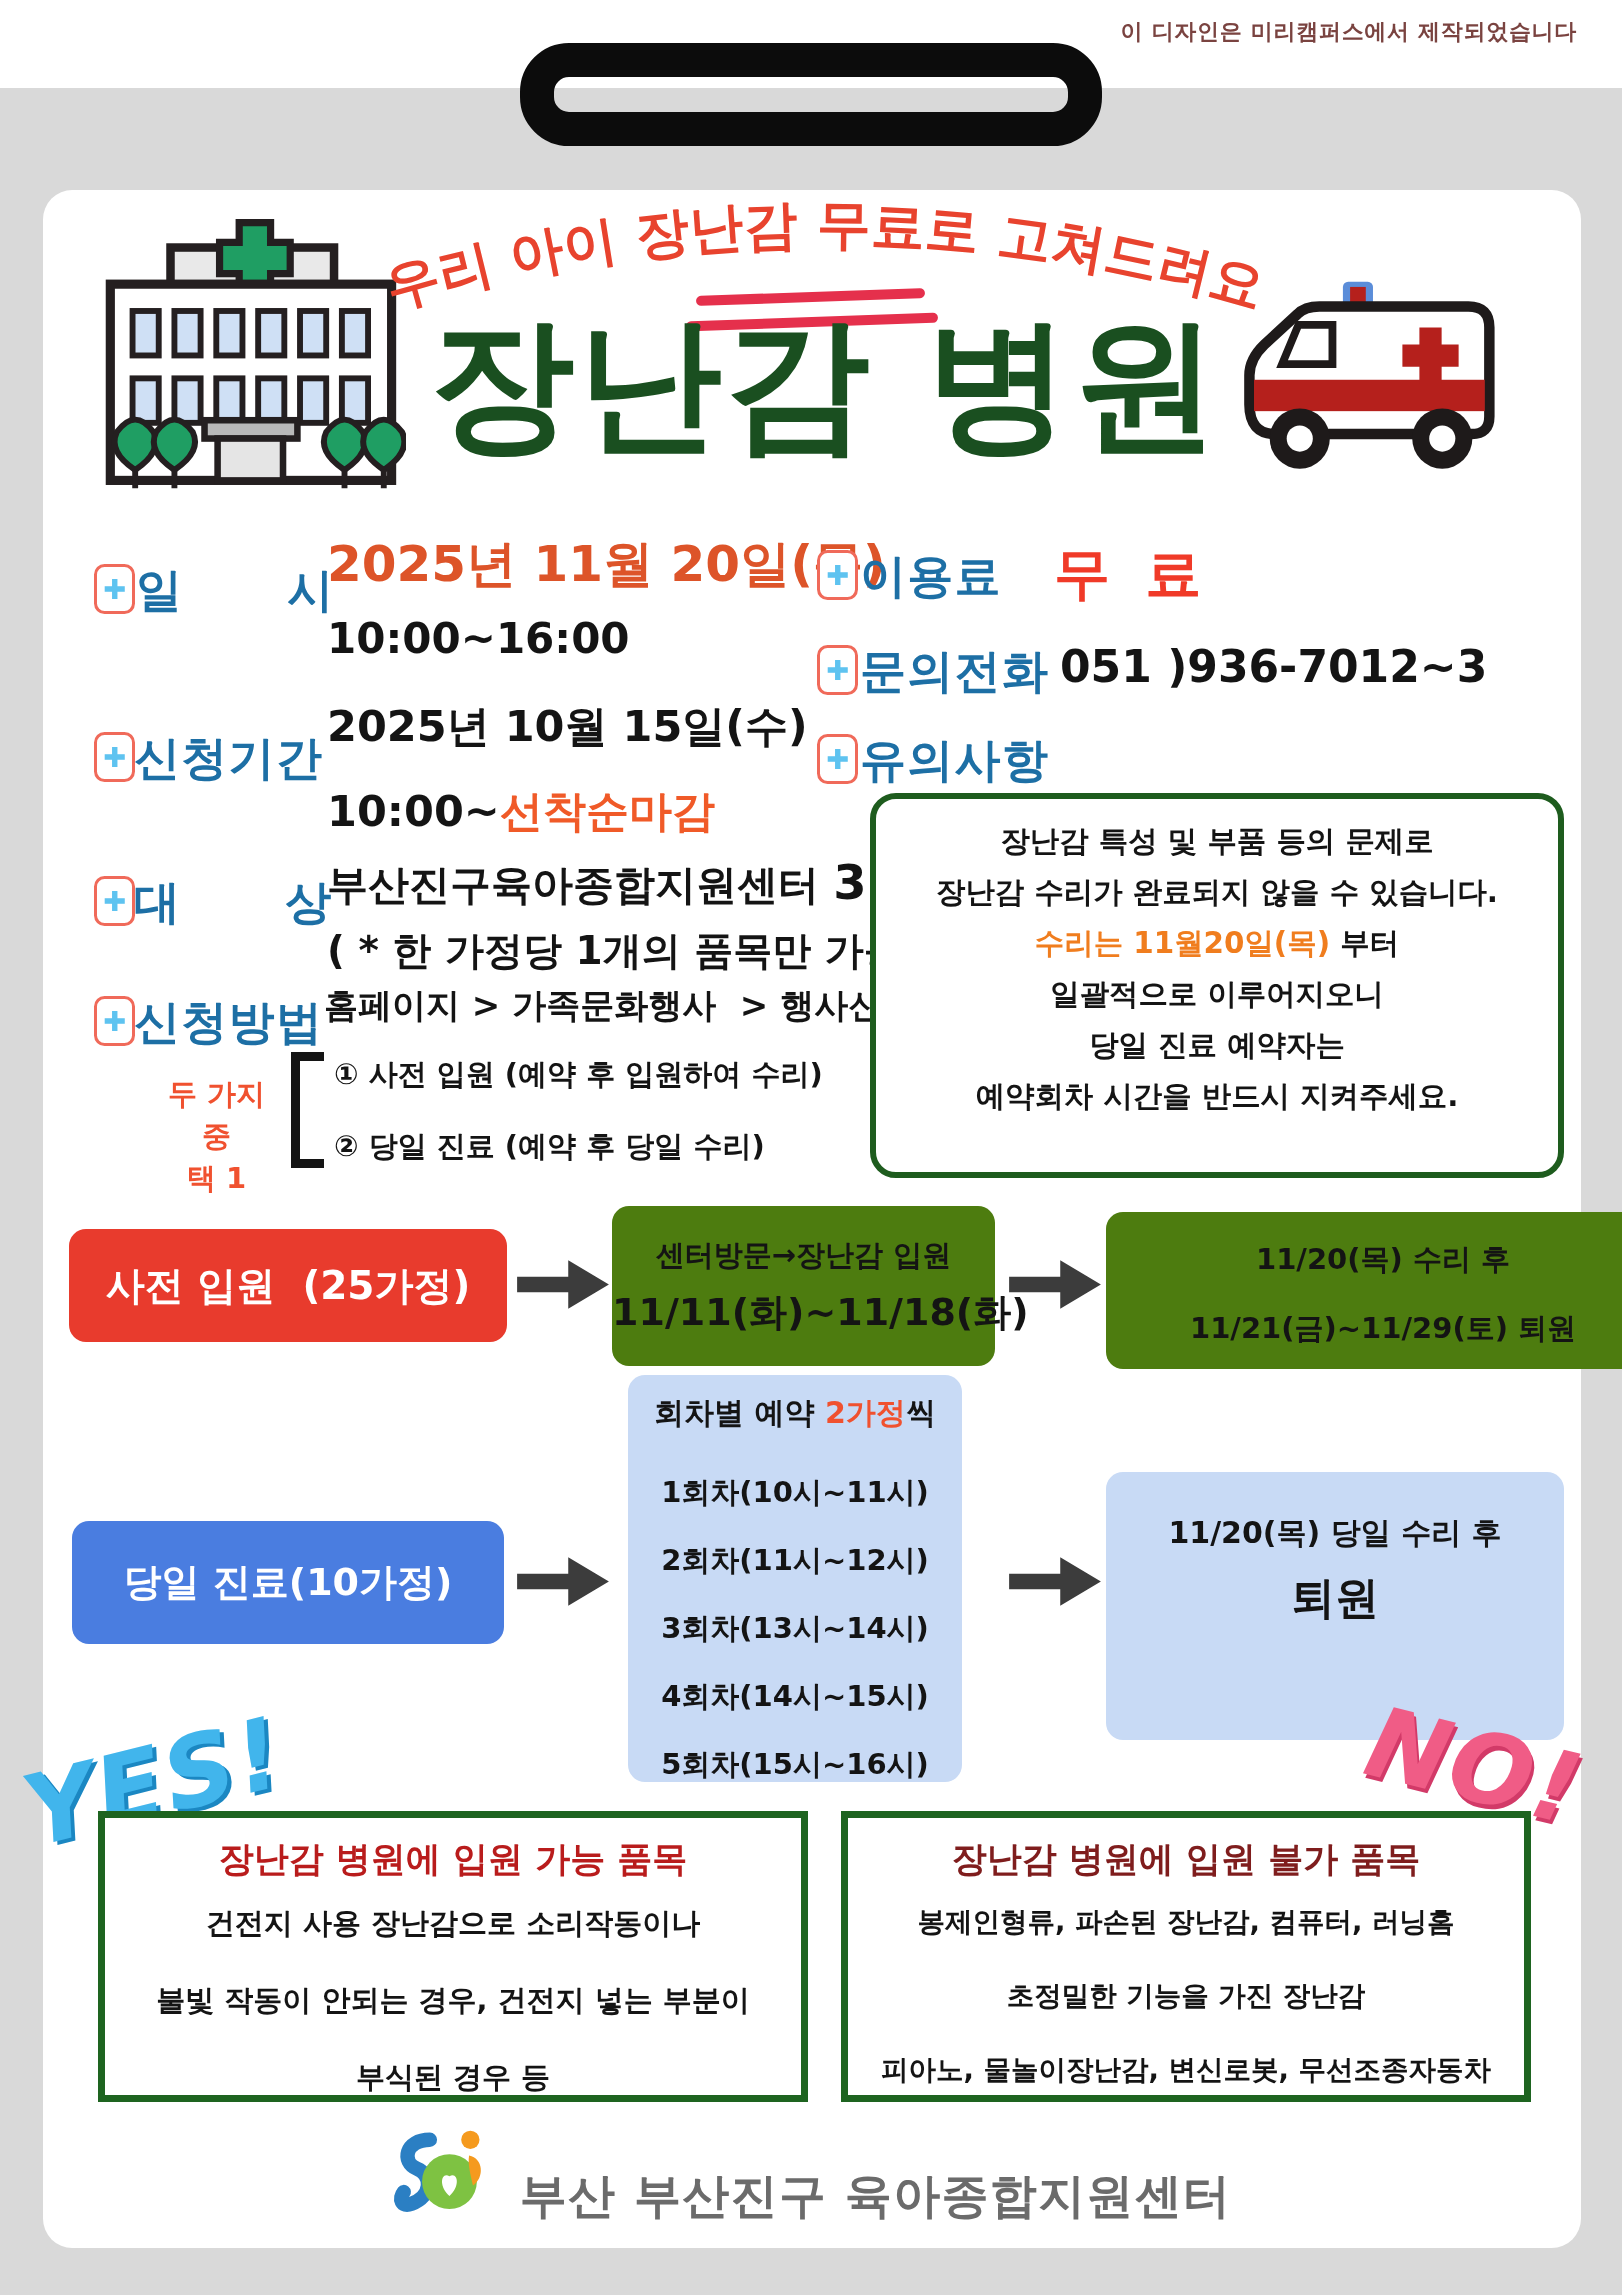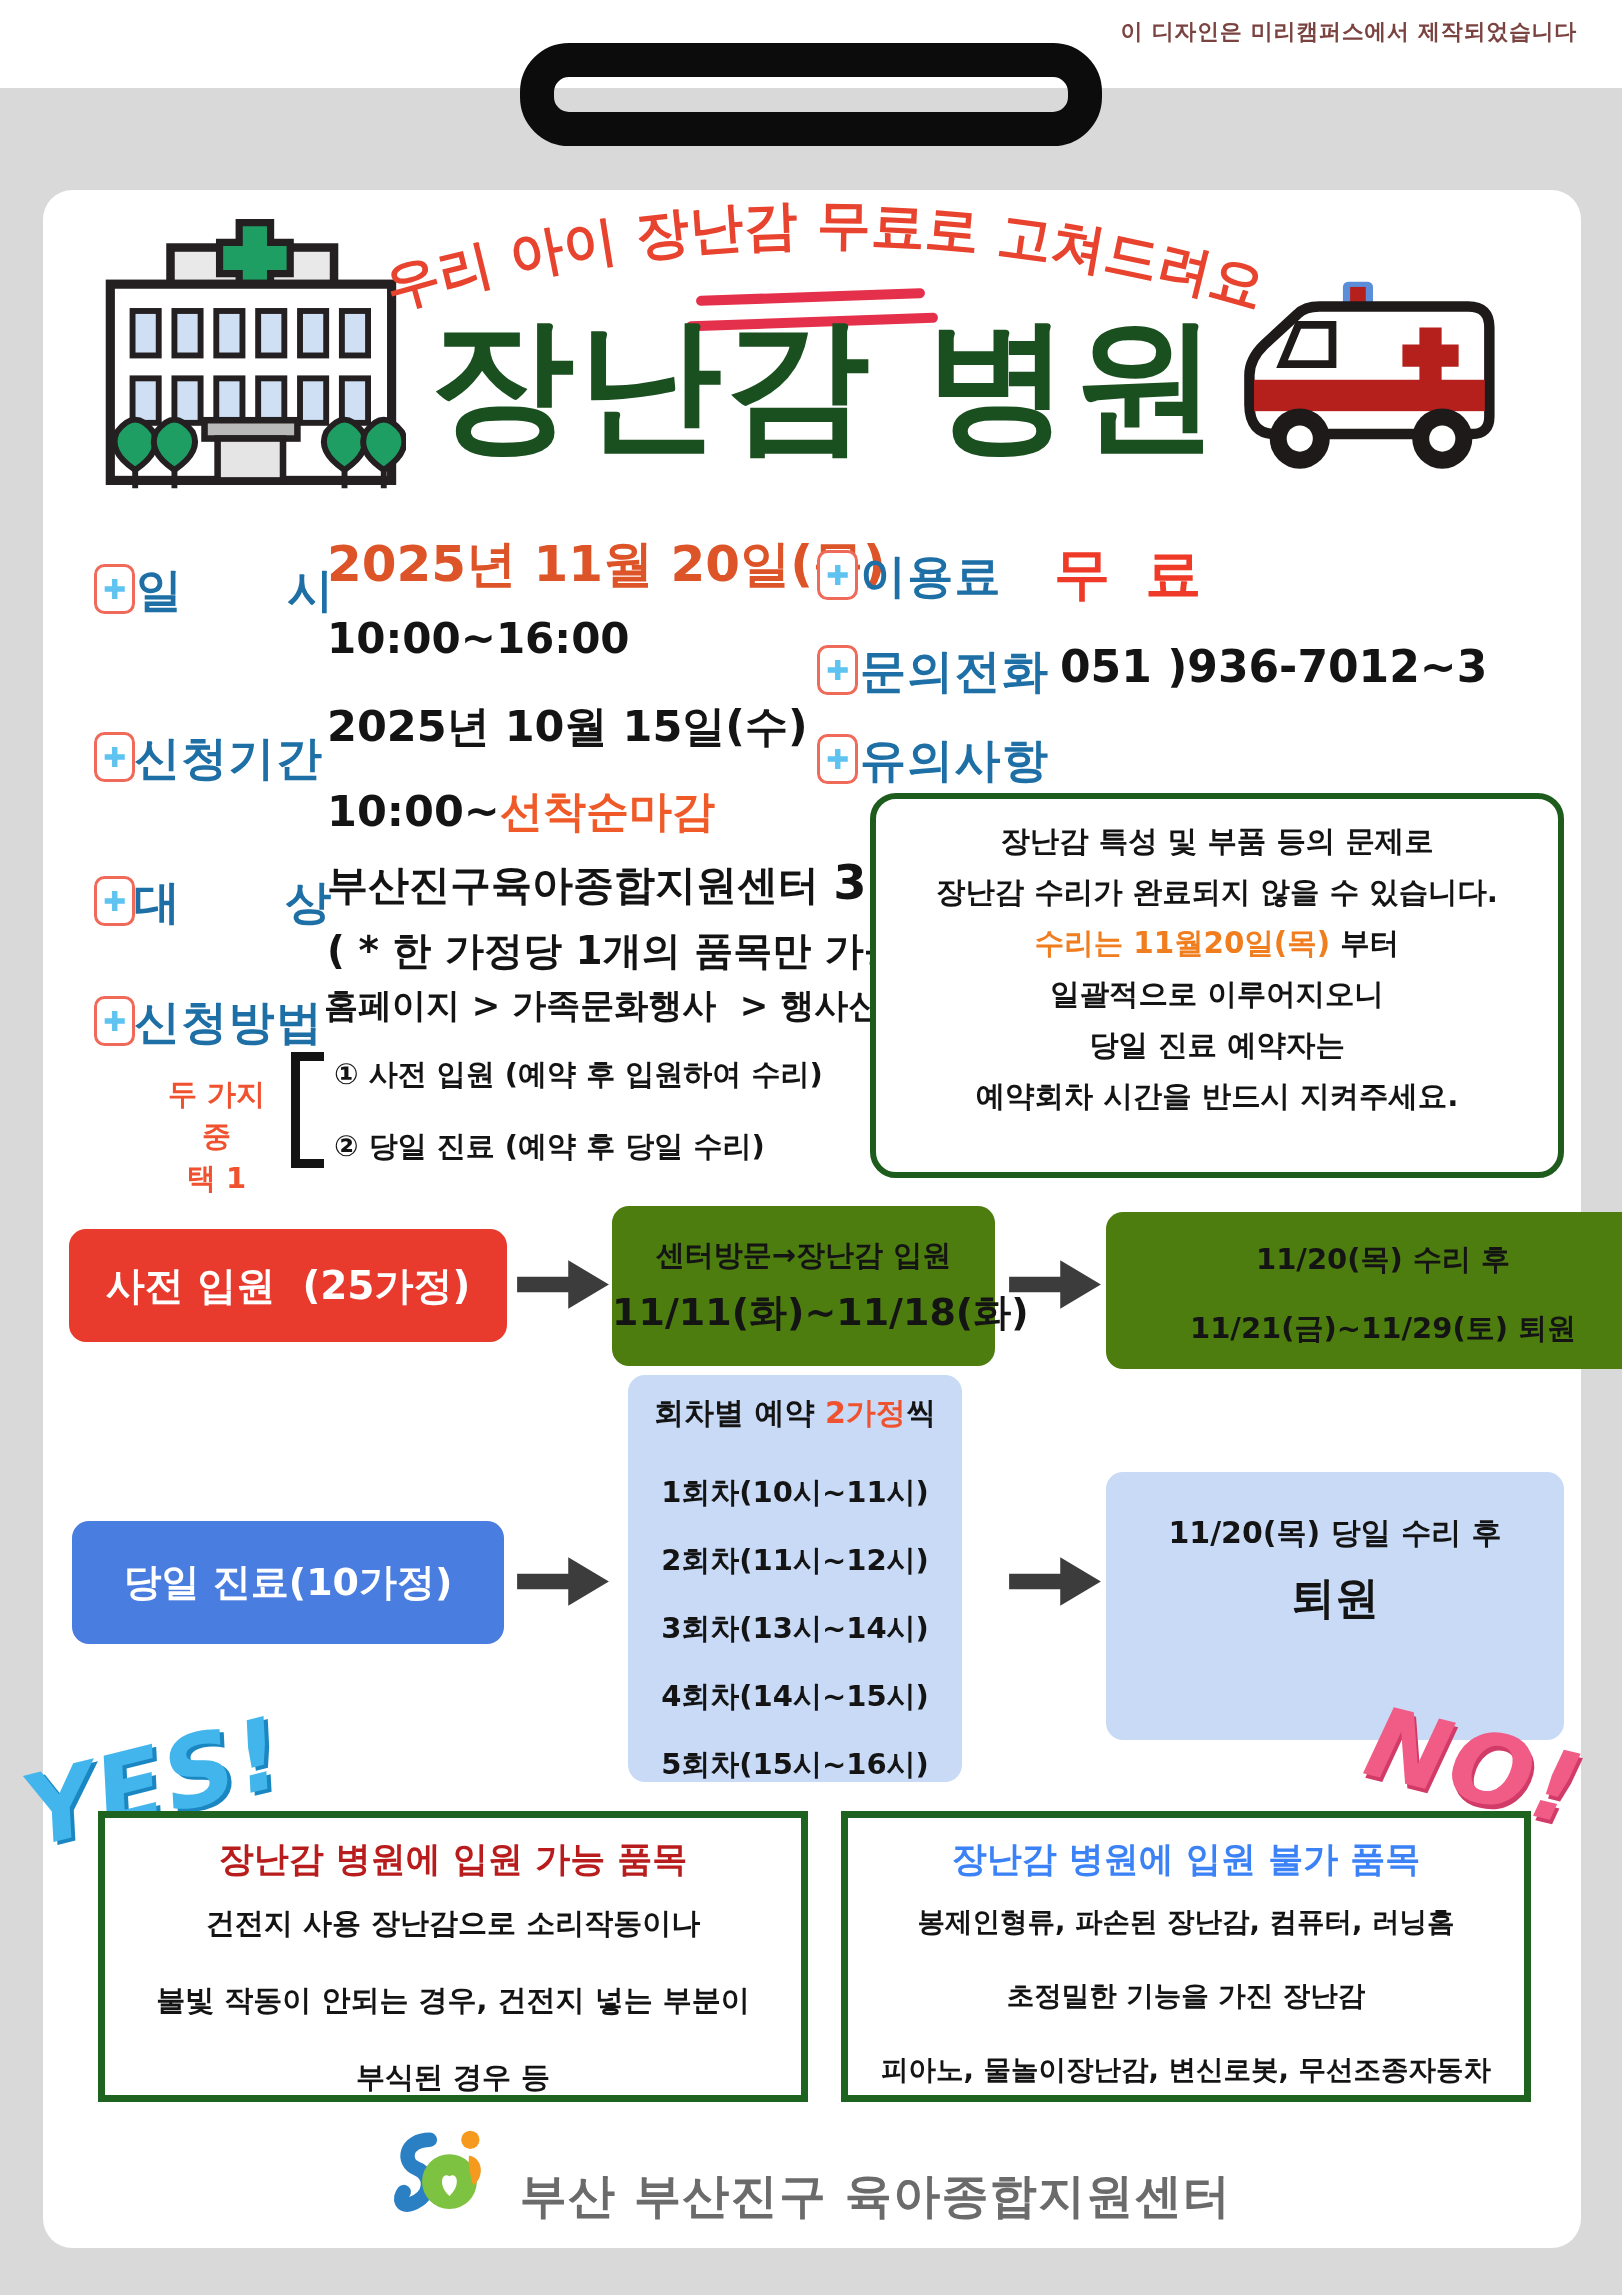--- a/index.html
+++ b/index.html
@@ -211,21 +211,21 @@
 <div class="abs badge badge-yes">YES!</div>
 <div class="abs pbox" style="left:98px;top:1811px;width:710px;height:291px;">
   <div class="pbox-title" style="color:#b91c1c;">장난감 병원에 입원 가능 품목</div>
   <div class="pline" style="margin-top:21px;font-size:29px;">건전지 사용 장난감으로 소리작동이나</div>
   <div class="pline" style="margin-top:37px;font-size:29px;">불빛 작동이 안되는 경우, 건전지 넣는 부분이</div>
   <div class="pline" style="margin-top:37px;font-size:29px;">부식된 경우 등</div>
 </div>
 
 <div class="abs badge badge-no">NO!</div>
 <div class="abs pbox" style="left:841px;top:1811px;width:690px;height:291px;">
-  <div class="pbox-title" style="color:#3b82f6;">장난감 병원에 입원 불가 품목</div>
+  <div class="pbox-title" style="color:#7f1d1d;">장난감 병원에 입원 불가 품목</div>
   <div class="pline" style="margin-top:21px;font-size:27.5px;">봉제인형류, 파손된 장난감, 컴퓨터, 러닝홈</div>
   <div class="pline" style="margin-top:38px;font-size:27.5px;">초정밀한 기능을 가진 장난감</div>
   <div class="pline" style="margin-top:38px;font-size:27.5px;">피아노, 물놀이장난감, 변신로봇, 무선조종자동차</div>
 </div>
 
 <div class="abs footer">
   <span>
     <svg width="111" height="98" viewBox="0 0 170 150">
       <path d="M58 18 C 20 18 14 52 38 62 C 62 72 62 104 30 116 C 14 122 10 108 18 98" fill="none" stroke="#2b7fc3" stroke-width="22" stroke-linecap="round"></path>
       <circle cx="88" cy="82" r="42" fill="#7ec242"></circle>

